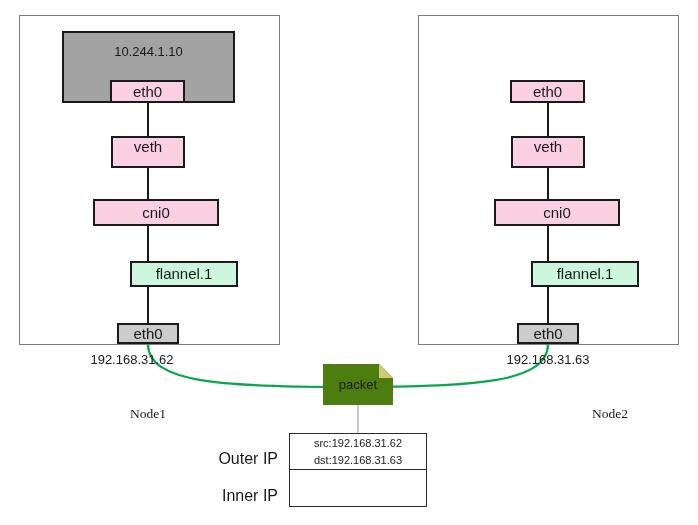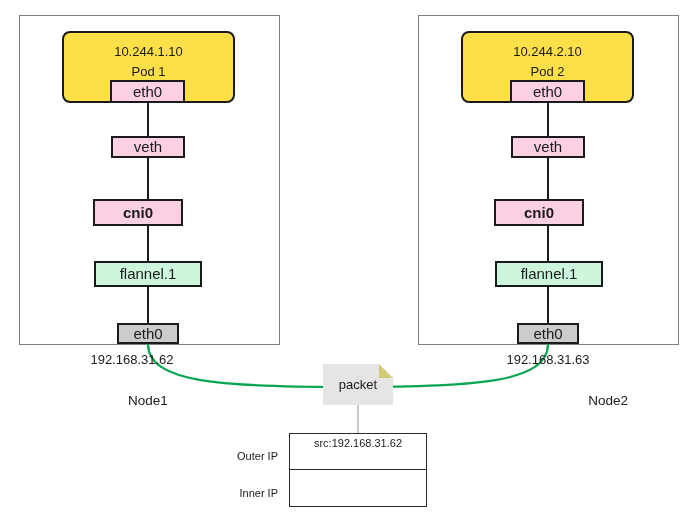--- a/index.html
+++ b/index.html
@@ -34,72 +34,72 @@
 
   .shape {
     position: absolute;
     border: 2px solid #1a1a1a;
     text-align: center;
     font-size: 15px;
     z-index: 3;
   }
   .pod-box {
     width: 173px; height: 72px;
-    background: #fde047;
-    border-radius: 8px;
+    background: #a3a3a3;
+    border-radius: 0;
     font-size: 13px;
     padding-top: 9px;
     line-height: 20px;
   }
   #pod1-box { left: 62px; top: 31px; }
   #pod2-box { left: 461px; top: 31px; }
 
   .pink-box  { background: #fbd0e2; }
   .green-box { background: #ccf7dd; }
   .gray-box  { background: #cccccc; }
 
   .pod-eth { width: 75px; height: 23px; top: 80px; line-height: 19px; z-index: 4; }
   #pod1-eth { left: 110px; }
   #pod2-eth { left: 510px; }
 
-  .veth-box { width: 74px; height: 22px; top: 136px; line-height: 18px; }
+  .veth-box { width: 74px; height: 32px; top: 136px; line-height: 18px; }
   #veth1-box { left: 111px; }
   #veth2-box { left: 511px; }
 
-  .cni-box { width: 90px; height: 27px; top: 199px; line-height: 23px; font-weight: bold; }
+  .cni-box { width: 126px; height: 27px; top: 199px; line-height: 23px; }
   #cni1-box { left: 93px; }
   #cni2-box { left: 494px; }
 
-  .flannel-box { width: 108px; height: 26px; top: 261px; line-height: 22px; }
+  .flannel-box { width: 108px; height: 26px; top: 261px; line-height: 22px; margin-left: 36px; }
   #flannel1-box { left: 94px; }
   #flannel2-box { left: 495px; }
 
   .hosteth-box { width: 62px; height: 21px; top: 323px; line-height: 17px; z-index: 4; }
   #hosteth1-box { left: 117px; }
   #hosteth2-box { left: 517px; }
 
   .under-label {
     position: absolute;
     width: 160px;
     text-align: center;
     font-size: 13px;
     z-index: 5;
   }
   .host-ip-label { top: 352px; }
   #host-ip-1 { left: 52px; }
   #host-ip-2 { left: 468px; }
-  .node-name-label { top: 393px; font-size: 13.5px; }
+  .node-name-label { top: 406px; font-size: 13.5px; font-family: Liberation Serif, serif; }
   #node-name-1 { left: 68px; }
   #node-name-2 { left: 468px; text-align: right; }
 
   .packet-note {
     position: absolute;
     left: 323px; top: 364px;
     width: 70px; height: 41px;
-    background: #e5e5e5;
+    background: #4d7c0f;
     clip-path: polygon(0 0, calc(100% - 14px) 0, 100% 14px, 100% 100%, 0 100%);
     text-align: center;
     line-height: 41px;
     font-size: 13px;
     z-index: 6;
   }
   .packet-note .fold {
     position: absolute;
     right: 0; top: 0;
     width: 14px; height: 14px;
@@ -122,21 +122,21 @@
     line-height: 17px;
     padding-top: 1px;
   }
   .ip-table .row:first-child { border-bottom: 1px solid #2b2b2b; }
 
   .side-label {
     position: absolute;
     left: 198px;
     width: 80px;
     text-align: right;
-    font-size: 11px;
+    font-size: 16px;
     z-index: 6;
   }
   #outer-ip-label { top: 450px; }
   #inner-ip-label { top: 487px; }
 </style>
 </head>
 <body>
 
 <div class="canvas">
 
@@ -155,44 +155,39 @@
     <path d="M548 226 V261" stroke="#1a1a1a" stroke-width="2" fill="none"></path>
     <path d="M548 287 V323" stroke="#1a1a1a" stroke-width="2" fill="none"></path>
 
     <path d="M148 344 C148 383 222 387 348 387 C474 387 548 383 548 344" stroke="#0aa550" stroke-width="2.2" fill="none"></path>
 
     <path d="M358 405 V433" stroke="#c9c9c9" stroke-width="2" fill="none"></path>
   </svg>
 
   <div class="shape pod-box" id="pod1-box">
     <div>10.244.1.10</div>
-    <div>Pod 1</div>
   </div>
   <div class="shape pink-box pod-eth" id="pod1-eth">
     <span>eth0</span>
   </div>
   <div class="shape pink-box veth-box" id="veth1-box">
     <span>veth</span>
   </div>
   <div class="shape pink-box cni-box" id="cni1-box">
     <span>cni0</span>
   </div>
   <div class="shape green-box flannel-box" id="flannel1-box">
     <span>flannel.1</span>
   </div>
   <div class="shape gray-box hosteth-box" id="hosteth1-box">
     <span>eth0</span>
   </div>
   <div class="under-label host-ip-label" id="host-ip-1">192.168.31.62</div>
   <div class="under-label node-name-label" id="node-name-1">Node1</div>
 
-  <div class="shape pod-box" id="pod2-box">
-    <div>10.244.2.10</div>
-    <div>Pod 2</div>
-  </div>
   <div class="shape pink-box pod-eth" id="pod2-eth">
     <span>eth0</span>
   </div>
   <div class="shape pink-box veth-box" id="veth2-box">
     <span>veth</span>
   </div>
   <div class="shape pink-box cni-box" id="cni2-box">
     <span>cni0</span>
   </div>
   <div class="shape green-box flannel-box" id="flannel2-box">
@@ -205,18 +200,19 @@
   <div class="under-label node-name-label" id="node-name-2">Node2</div>
 
   <div class="packet-note">
     <div class="fold"></div>
     <span>packet</span>
   </div>
 
   <div class="ip-table">
     <div class="row">
       <div>src:192.168.31.62</div>
+      <div>dst:192.168.31.63</div>
     </div>
   </div>
   <div class="side-label" id="outer-ip-label">Outer IP</div>
   <div class="side-label" id="inner-ip-label">Inner IP</div>
 
 </div>
 
 </body></html>

